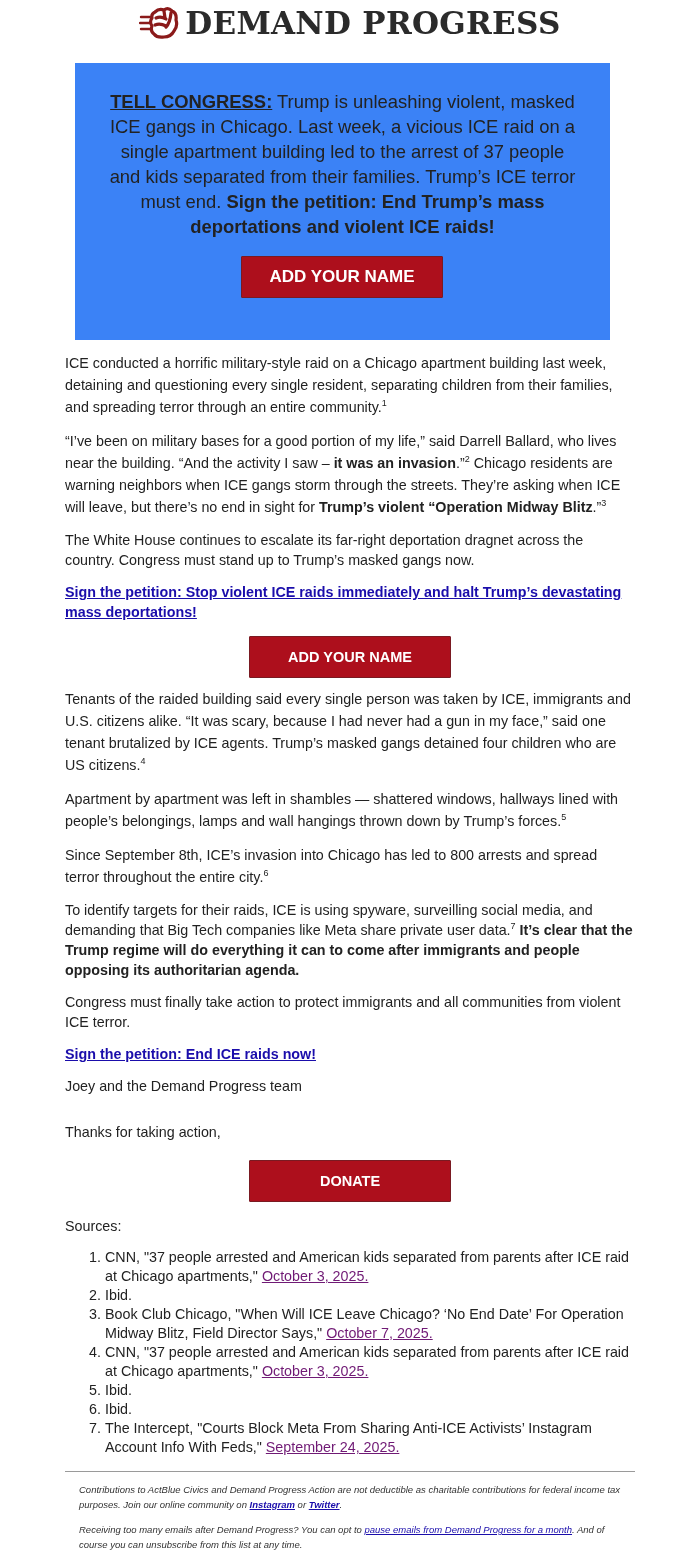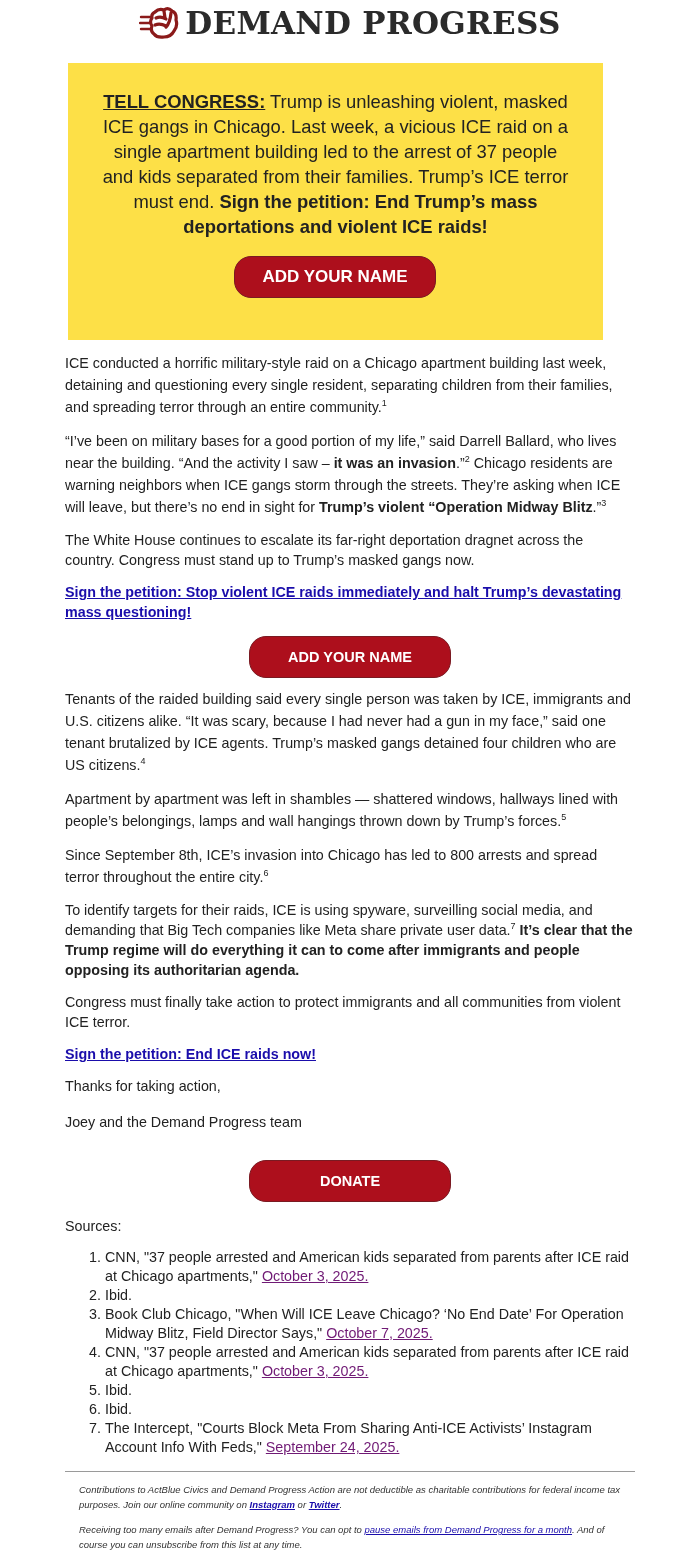--- a/index.html
+++ b/index.html
@@ -11,32 +11,32 @@
     position: absolute; top: 2px; left: 0; width: 700px; height: 42px;
     display: flex; justify-content: center; align-items: center;
   }
   .logo-inner { display: flex; align-items: center; gap: 6px; }
   .logo-icon { width: 40px; height: 36px; display: inline-block; }
   .logo-text {
     font-family: "DejaVu Serif", serif; font-weight: bold; font-size: 31px;
     letter-spacing: 0.3px; color: #2b2b2b; line-height: 1;
   }
   .hero {
-    position: absolute; left: 68px; top: 63px; width: 535px; height: 277px;
-    background: #fde047; box-sizing: border-box; padding: 26px 30px 0 30px;
+    position: absolute; left: 75px; top: 63px; width: 535px; height: 277px;
+    background: #3b82f6; box-sizing: border-box; padding: 26px 30px 0 30px;
     text-align: center;
   }
   .hero-text {
     font-size: 18.4px; line-height: 25px; color: #222222; margin: 0;
   }
   .hero-text .tell { font-weight: bold; text-decoration: underline; }
   .hero-text b { font-weight: bold; }
   .btn {
     display: block; background: #ad0f1c; color: #ffffff; text-align: center;
-    font-weight: bold; border: 1px solid #7a1a22; border-radius: 17px;
+    font-weight: bold; border: 1px solid #7a1a22; border-radius: 1px;
     text-decoration: none; box-sizing: border-box; cursor: pointer;
   }
   .hero .btn {
     position: absolute; left: 166px; top: 193px; width: 202px; height: 42px;
     line-height: 40px; font-size: 17px;
   }
   .content { position: absolute; left: 65px; top: 352px; width: 570px; }
   .content p {
     font-size: 14.3px; line-height: 20px; margin: 0 0 12px 0; color: #222222;
   }
@@ -94,40 +94,40 @@
   <a class="btn">ADD YOUR NAME</a>
 </div>
 
 <div class="content">
   <p class="tall"><span>ICE conducted a horrific military-style raid on a Chicago apartment building last week, detaining and questioning every single resident, separating children from their families, and spreading terror through an entire community.</span><sup>1</sup></p>
 
   <p class="tall"><span>“I’ve been on military bases for a good portion of my life,” said Darrell Ballard, who lives near the building. “And the activity I saw – </span><b>it was an invasion</b><span>.”</span><sup>2</sup><span> Chicago residents are warning neighbors when ICE gangs storm through the streets. They’re asking when ICE will leave, but there’s no end in sight for </span><b>Trump’s violent “Operation Midway Blitz</b><span>.”</span><sup>3</sup></p>
 
   <p>The White House continues to escalate its far-right deportation dragnet across the country. Congress must stand up to Trump’s masked gangs now.</p>
 
-  <p><a class="plink">Sign the petition: Stop violent ICE raids immediately and halt Trump’s devastating mass questioning!</a></p>
+  <p><a class="plink">Sign the petition: Stop violent ICE raids immediately and halt Trump’s devastating mass deportations!</a></p>
 
   <div class="btn-wrap">
     <a class="btn btn2">ADD YOUR NAME</a>
   </div>
 
   <p class="tall"><span>Tenants of the raided building said every single person was taken by ICE, immigrants and U.S. citizens alike. “It was scary, because I had never had a gun in my face,” said one tenant brutalized by ICE agents. Trump’s masked gangs detained four children who are US citizens.</span><sup>4</sup></p>
 
   <p class="tall"><span>Apartment by apartment was left in shambles — shattered windows, hallways lined with people’s belongings, lamps and wall hangings thrown down by Trump’s forces.</span><sup>5</sup></p>
 
   <p class="tall"><span>Since September 8th, ICE’s invasion into Chicago has led to 800 arrests and spread terror throughout the entire city.</span><sup>6</sup></p>
 
   <p><span>To identify targets for their raids, ICE is using spyware, surveilling social media, and demanding that Big Tech companies like Meta share private user data.</span><sup>7</sup><b> It’s clear that the Trump regime will do everything it can to come after immigrants and people opposing its authoritarian agenda.</b></p>
 
   <p>Congress must finally take action to protect immigrants and all communities from violent ICE terror.</p>
 
   <p><a class="plink">Sign the petition: End ICE raids now!</a></p>
 
+  <p style="margin-bottom:26px">Joey and the Demand Progress team</p>
   <p style="margin-bottom:16px">Thanks for taking action,</p>
-  <p style="margin-bottom:26px">Joey and the Demand Progress team</p>
 
   <div class="btn-wrap" style="padding-bottom:14px">
     <a class="btn btn2">DONATE</a>
   </div>
 
   <p class="sources-label">Sources:</p>
   <ol class="sources">
     <li><span>CNN, "37 people arrested and American kids separated from parents after ICE raid at Chicago apartments," </span><a class="dlink">October 3, 2025.</a></li>
     <li><span>Ibid.</span></li>
     <li><span>Book Club Chicago, "When Will ICE Leave Chicago? ‘No End Date’ For Operation Midway Blitz, Field Director Says," </span><a class="dlink">October 7, 2025.</a></li>

